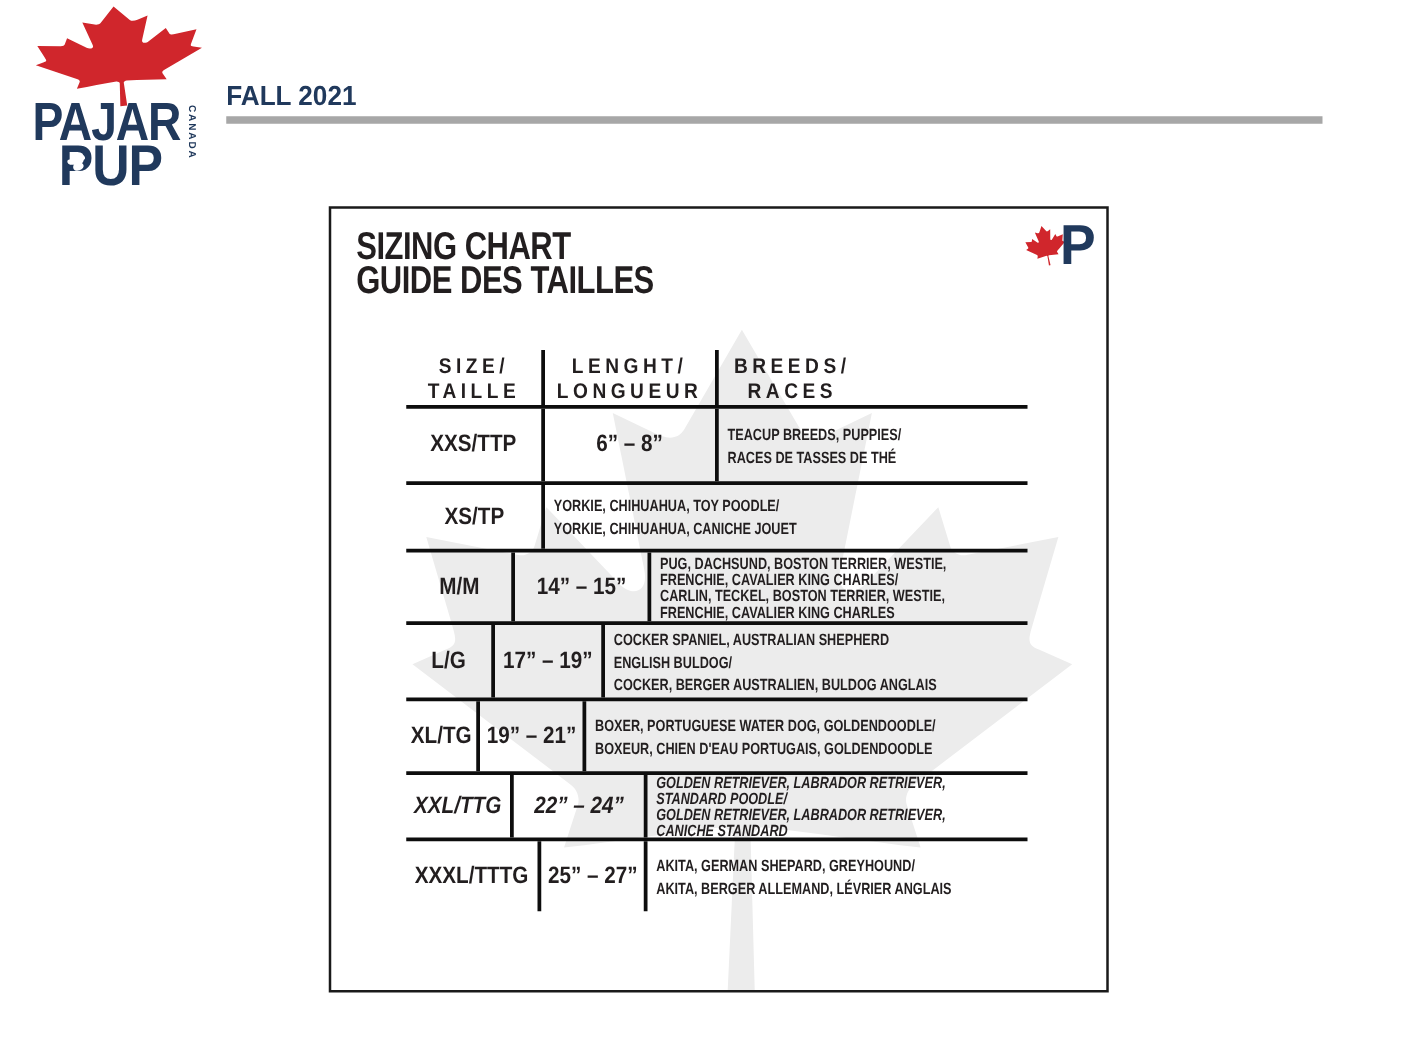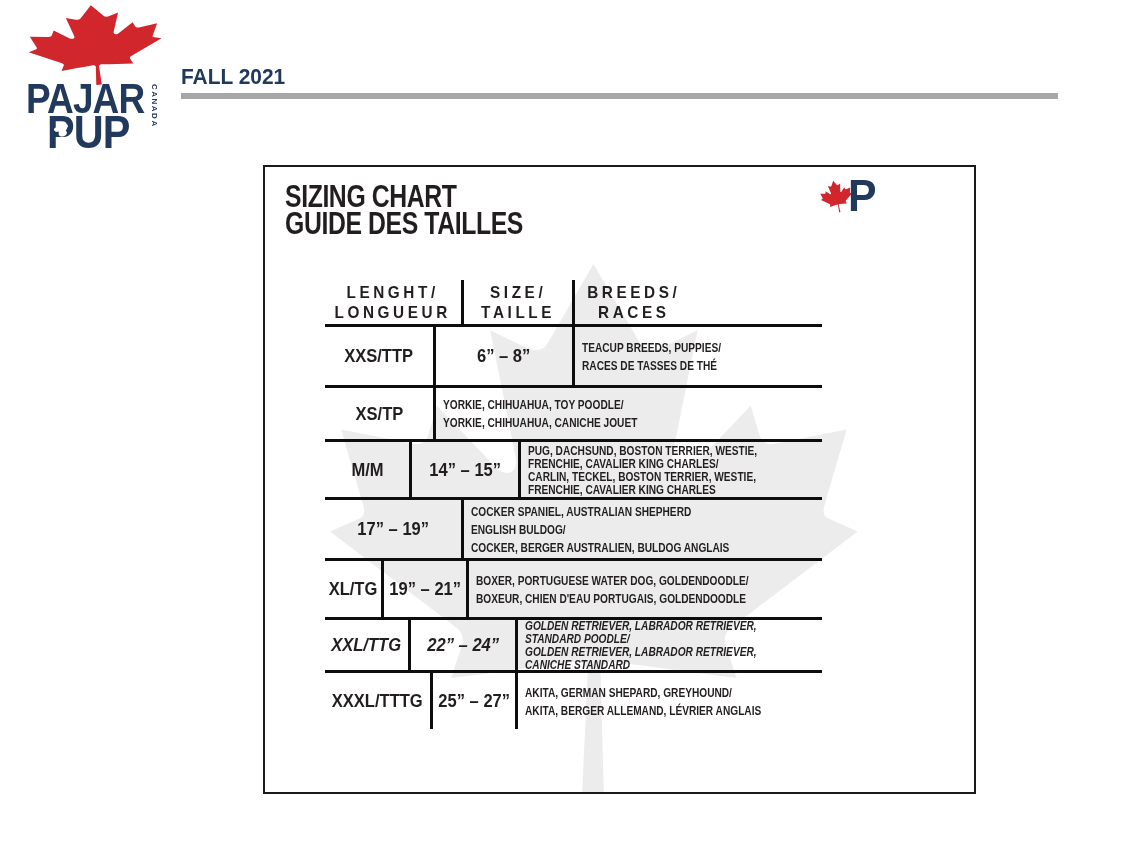--- a/index.html
+++ b/index.html
@@ -29,21 +29,21 @@
   .brand-pup{font-size:46px;line-height:37px;font-weight:bold;color:var(--navy);
     display:inline-block;transform:scaleX(.9);transform-origin:left top;letter-spacing:-1px;}
   .paw{position:absolute;left:6px;top:7px;width:17px;height:17px;fill:#fff;transform:rotate(-18deg);}
 
   
   .season{position:absolute;left:181px;top:64px;font-size:22px;font-weight:bold;color:var(--navy);
     display:inline-block;transform:scaleX(.95);transform-origin:left top;white-space:nowrap;}
   .season-rule{position:absolute;left:181px;top:93px;width:877px;height:6px;background:var(--rule);}
 
   
-  .panel{position:absolute;left:263px;top:165px;width:713px;height:629px;
+  .panel{position:absolute;left:263px;top:165px;width:624px;height:629px;
     border:2px solid #1a1a1a;background:#fff;overflow:hidden;}
   .watermark{position:absolute;left:56px;top:90px;width:545px;height:545px;fill:var(--watermark);}
   .panel-title{position:absolute;left:20px;top:16px;}
   .title-line{font-size:31px;line-height:27px;font-weight:bold;color:var(--ink);
     transform:scaleX(.8);transform-origin:left top;letter-spacing:-.5px;white-space:nowrap;}
   .panel-logo{position:absolute;left:552px;top:6px;width:70px;height:46px;}
   .panel-leaf{position:absolute;left:3px;top:7px;width:33px;height:33px;fill:var(--red);transform:rotate(-12deg);}
   .panel-p{position:absolute;left:31px;top:2px;font-size:45px;line-height:42px;font-weight:bold;color:var(--navy);
     display:inline-block;transform:scaleX(.95);transform-origin:left top;}
 
@@ -119,32 +119,32 @@
 
     <div class="panel-logo">
       <svg class="panel-leaf" viewBox="65 10 370 395" preserveAspectRatio="none">
           <use href="#leafpath"></use>
         </svg>
       <span class="panel-p">P</span>
     </div>
 
     <div class="table" id="table">
         <div class="trow thead">
+          <div class="tcell hcell c0">
+            <div class="hwrap">
+              <div class="hline">SIZE/</div>
+              <div class="hline">TAILLE</div>
+            </div>
+          </div>
           <div class="tcell hcell c1">
             <div class="hwrap">
               <div class="hline">LENGHT/</div>
               <div class="hline">LONGUEUR</div>
             </div>
           </div>
-          <div class="tcell hcell c0">
-            <div class="hwrap">
-              <div class="hline">SIZE/</div>
-              <div class="hline">TAILLE</div>
-            </div>
-          </div>
           <div class="tcell hcell c2">
             <div class="hwrap">
               <div class="hline">BREEDS/</div>
               <div class="hline">RACES</div>
             </div>
           </div>
         </div>
         <div class="trow">
           <div class="tcell c0">
             <span class="cellspan">XXS/TTP</span>
@@ -190,20 +190,23 @@
               <div class="bpara">
                 <div class="bline">PUG, DACHSUND, BOSTON TERRIER, WESTIE,</div>
                 <div class="bline">FRENCHIE, CAVALIER KING CHARLES/</div>
                 <div class="bline">CARLIN, TECKEL, BOSTON TERRIER, WESTIE,</div>
                 <div class="bline">FRENCHIE, CAVALIER KING CHARLES</div>
               </div>
             </div>
           </div>
         </div>
         <div class="trow">
+          <div class="tcell c0">
+            <span class="cellspan">L/G</span>
+          </div>
           <div class="tcell c1">
             <span class="cellspan">17” – 19”</span>
           </div>
           <div class="tcell c2">
             <div class="bwrap">
               <div class="bpara">
                 <div class="bline">COCKER SPANIEL, AUSTRALIAN SHEPHERD</div>
               </div>
               <div class="bpara">
                 <div class="bline">ENGLISH BULDOG/</div>

